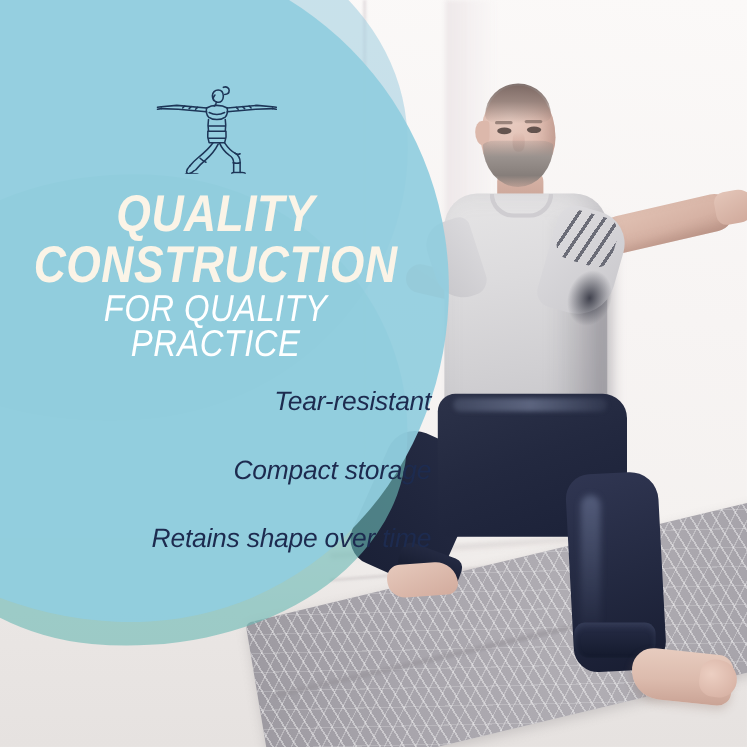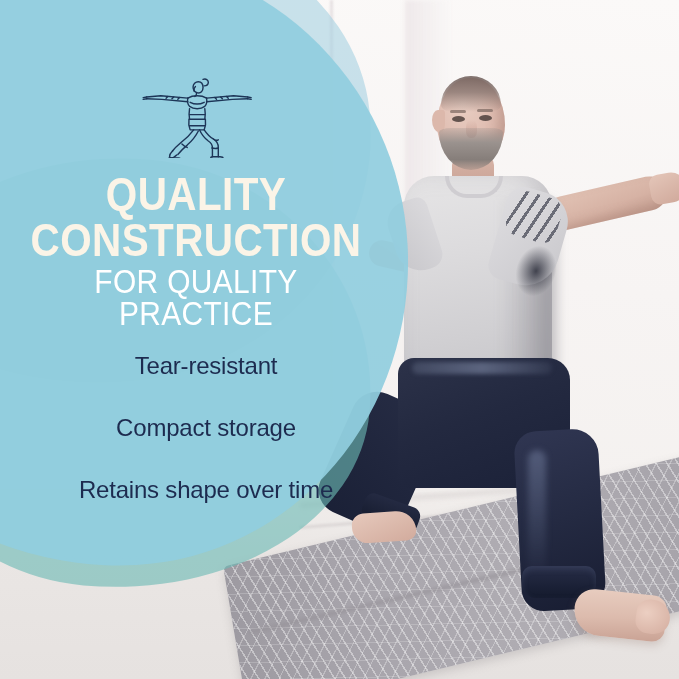--- a/index.html
+++ b/index.html
@@ -5,20 +5,21 @@
 <style>
   * { margin:0; padding:0; box-sizing:border-box; }
   html,body{
     width:679px; height:679px; overflow:hidden;
     font-family:"Liberation Sans", sans-serif;
     background:#ffffff;
   }
   #poster{
     position:relative; width:679px; height:679px; overflow:hidden;
     background:#fdfdfc;
+    font-style:italic;
   }
 
   
   .photo{ position:absolute; inset:0; overflow:hidden; }
 
   
   .wall{
     position:absolute; left:0; top:0; width:679px; height:679px;
     background:
       linear-gradient(185deg,#fbf9f8 0%,#f7f4f3 40%,#f4f1ef 70%,#efecea 100%);
@@ -268,21 +269,21 @@
   .headline .l1{ display:block; font-size:47px; transform:scaleX(.86); }
   .headline .l2{ display:block; font-size:47px; transform:scaleX(.86); margin-top:2px; }
   .subhead{
     display:block; font-family:"Liberation Sans Narrow","Liberation Sans", sans-serif;
     color:#ffffff; font-weight:400; font-size:34px; letter-spacing:.4px;
     text-transform:uppercase; transform:scaleX(.88); margin-top:4px;
   }
 
   .bullets{
     margin-top:22px; width:100%;
-    display:flex; flex-direction:column; align-items:center; gap:34px;padding-left:20px;
+    display:flex; flex-direction:column; align-items:flex-end; gap:34px;padding-left:20px;
   }
   .bullet{
     color:#1d2b4f; font-size:24px; font-weight:400;
     letter-spacing:-.2px; text-align:center; white-space:nowrap;
   }
 </style>
 </head>
 <body>
 
 <div id="poster">

